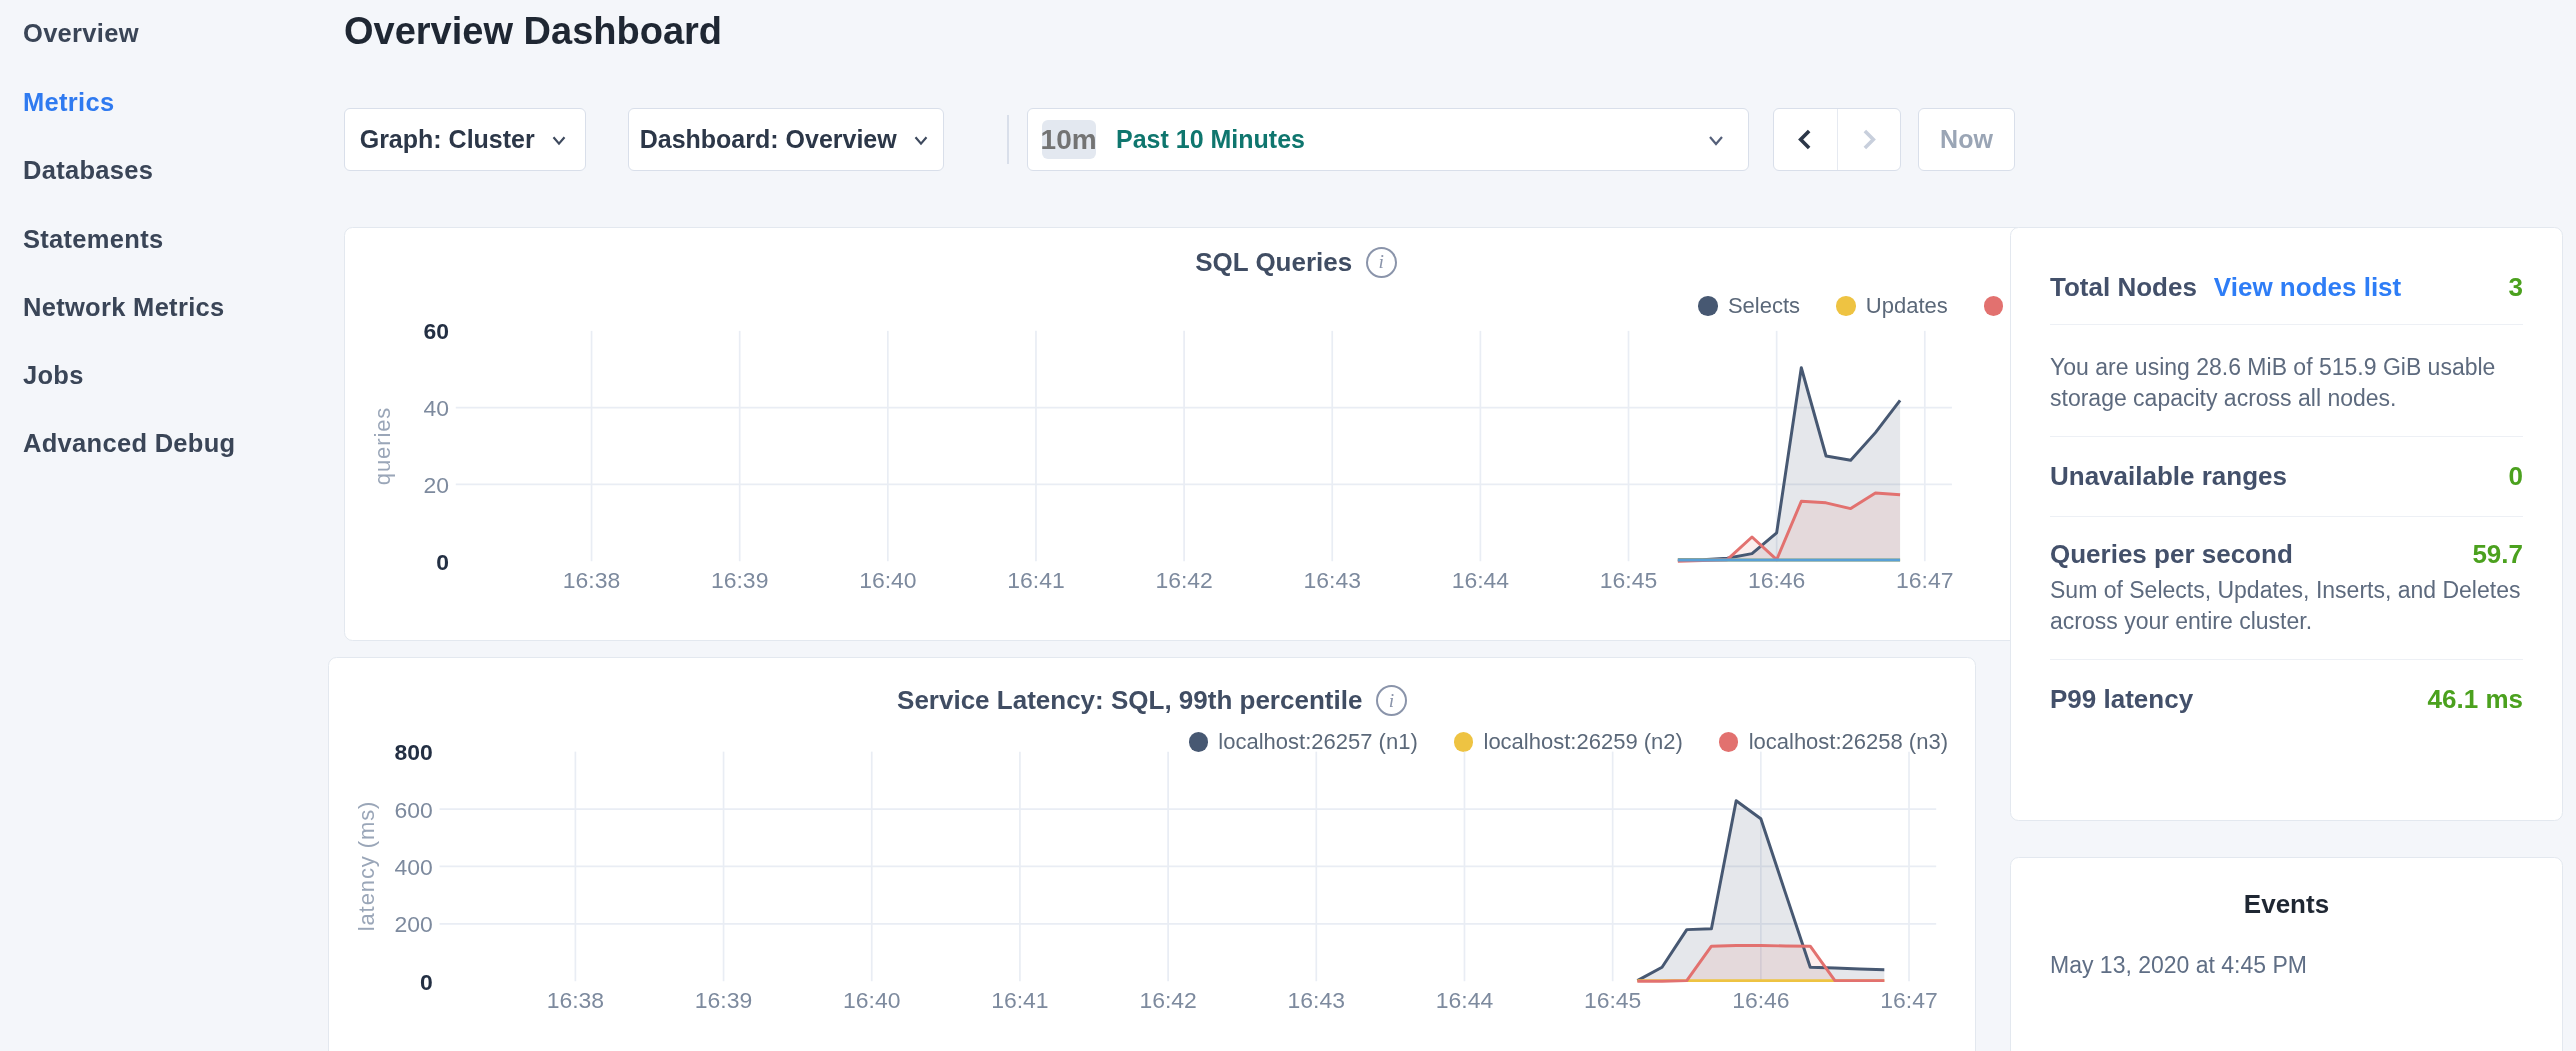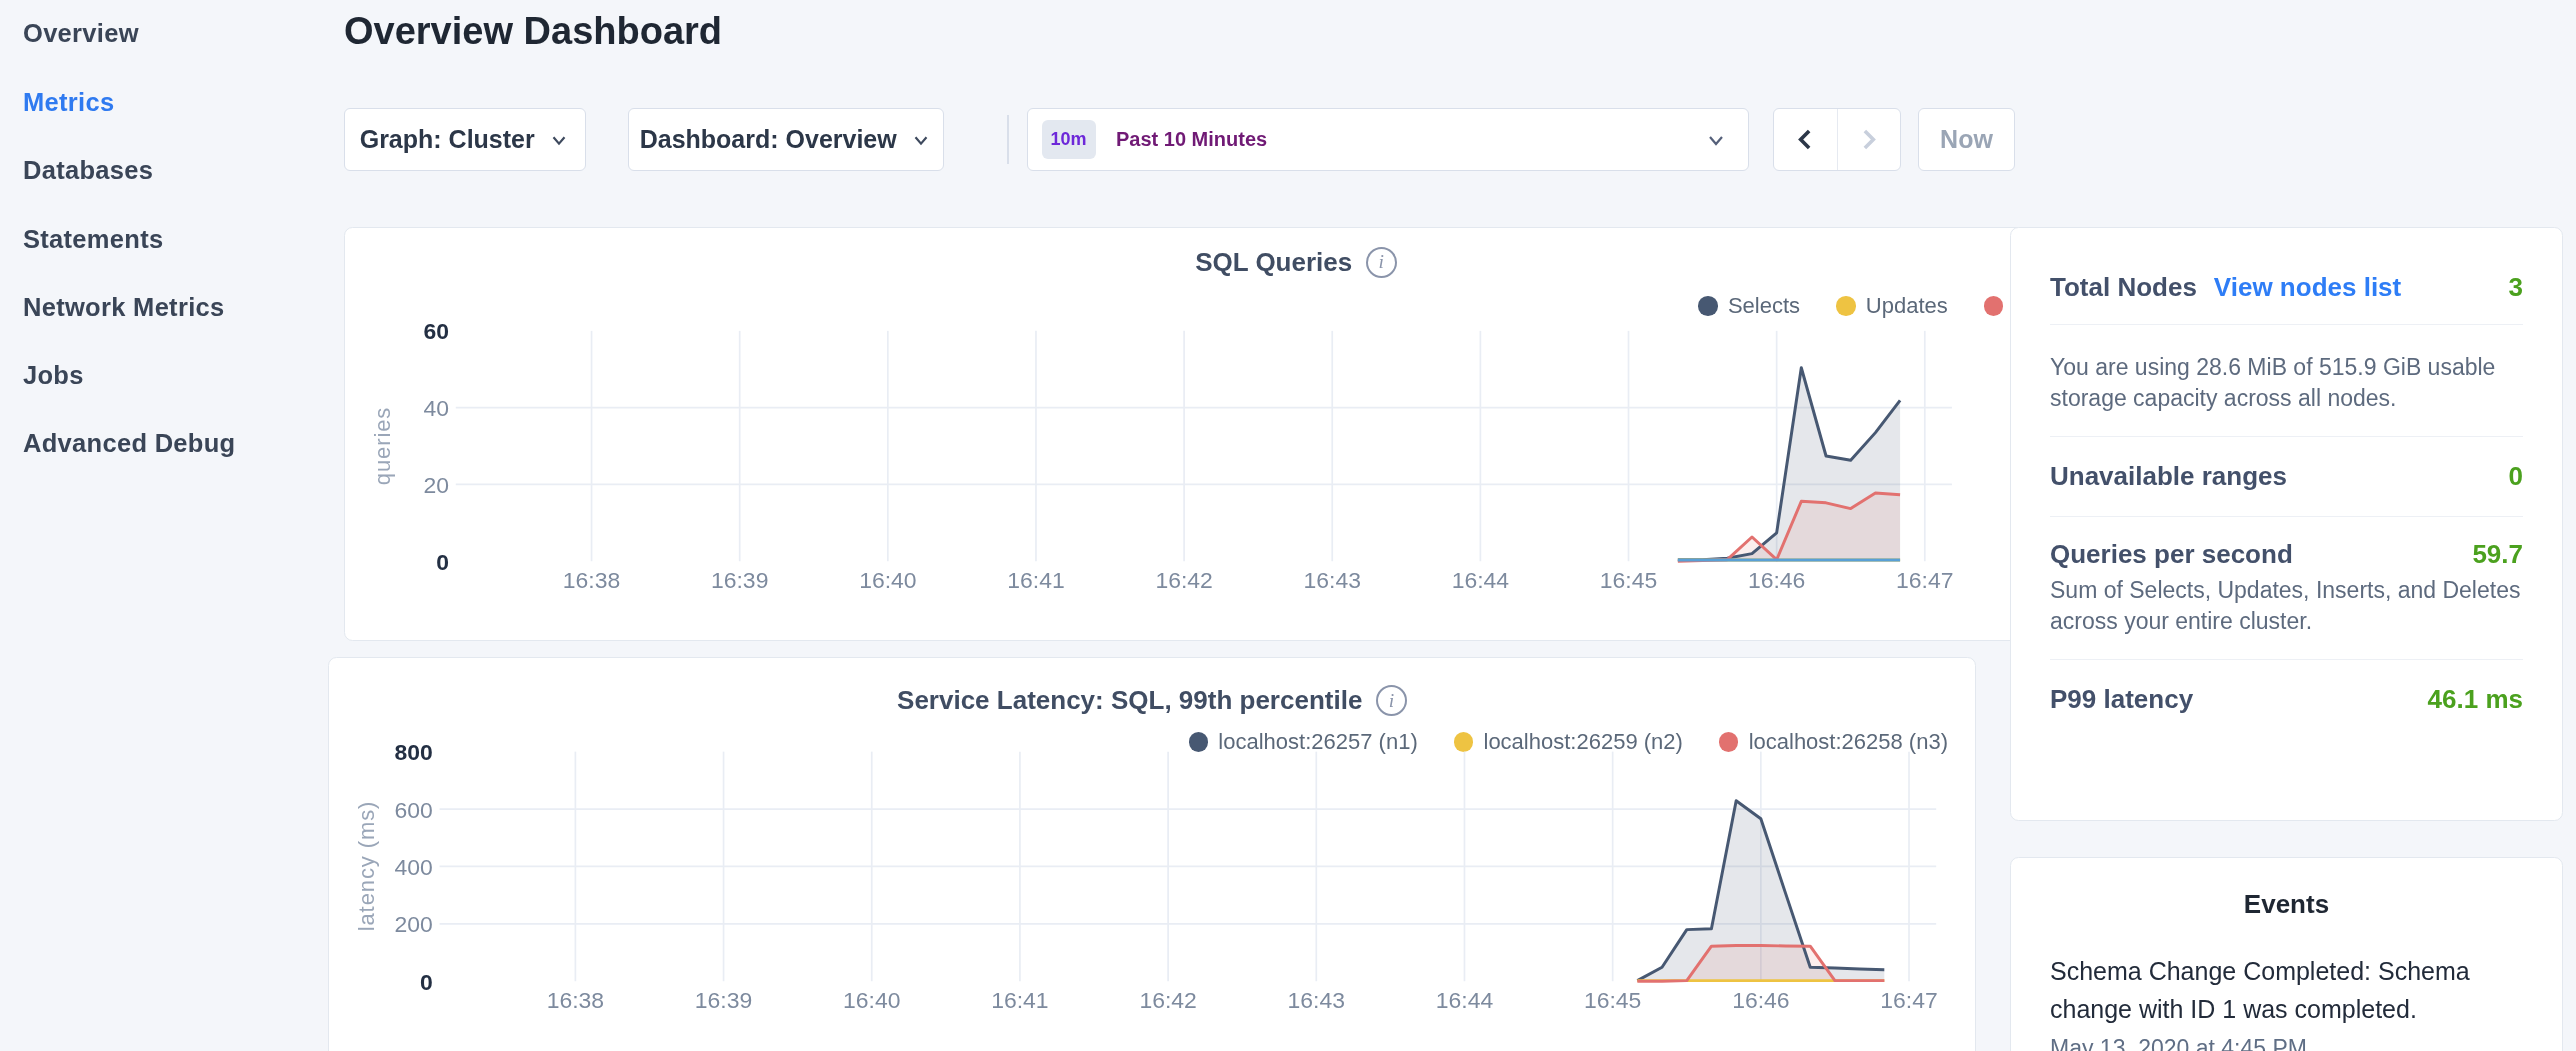--- a/index.html
+++ b/index.html
@@ -30,23 +30,23 @@
   .dash-btn  { left:628px; width:316px; }
   .ctrl-sep  { position:absolute; left:1007px; top:115px; width:1.7px; height:49px; background:#d9dfea; }
   .timebox {
     position:absolute; left:1027px; top:108px; width:722px; height:63px;
     background:#fff; border:1.7px solid #d9dfea; border-radius:6px;
     display:flex; align-items:center; cursor:pointer;
   }
   .time-badge {
     margin-left:13.6px; width:54px; height:39px; background:#e3e8f0; border-radius:6px;
     display:flex; align-items:center; justify-content:center;
-    font-size:18px; font-weight:700; color:#6d28d9;
-  }
-  .time-label { margin-left:20.4px; font-size:20px; font-weight:700; color:#701a75; }
+    font-size:28px; font-weight:700; color:#737373;
+  }
+  .time-label { margin-left:20.4px; font-size:25px; font-weight:700; color:#0f766e; }
   .timebox .caret { position:absolute; right:20.4px; }
   .arrow-group {
     position:absolute; left:1773px; top:108px; width:128px; height:63px;
     background:#fff; border:1.7px solid #d9dfea; border-radius:6px; display:flex;
   }
   .arrow-cell { flex:1; display:flex; align-items:center; justify-content:center; cursor:pointer; }
   .arrow-cell + .arrow-cell { border-left:1.7px solid #e6eaf1; cursor:default; }
   .now-btn {
     position:absolute; left:1918px; top:108px; width:97px; height:63px;
     background:#fff; border:1.7px solid #d9dfea; border-radius:6px;
@@ -318,17 +318,16 @@
         <span class="sum-label">P99 latency</span>
         <span class="sum-value">46.1 ms</span>
       </div>
     </div>
   </div>
 </aside>
 
 <aside class="card events-card">
   <div class="side-heading">Events</div>
   <div class="event-body">
-    <div class="event-msg">Schema Change Completed: Schema change with ID 1 was completed.</div>
     <div class="event-time">May 13, 2020 at 4:45 PM</div>
   </div>
 </aside>
 
 
 </body></html>

